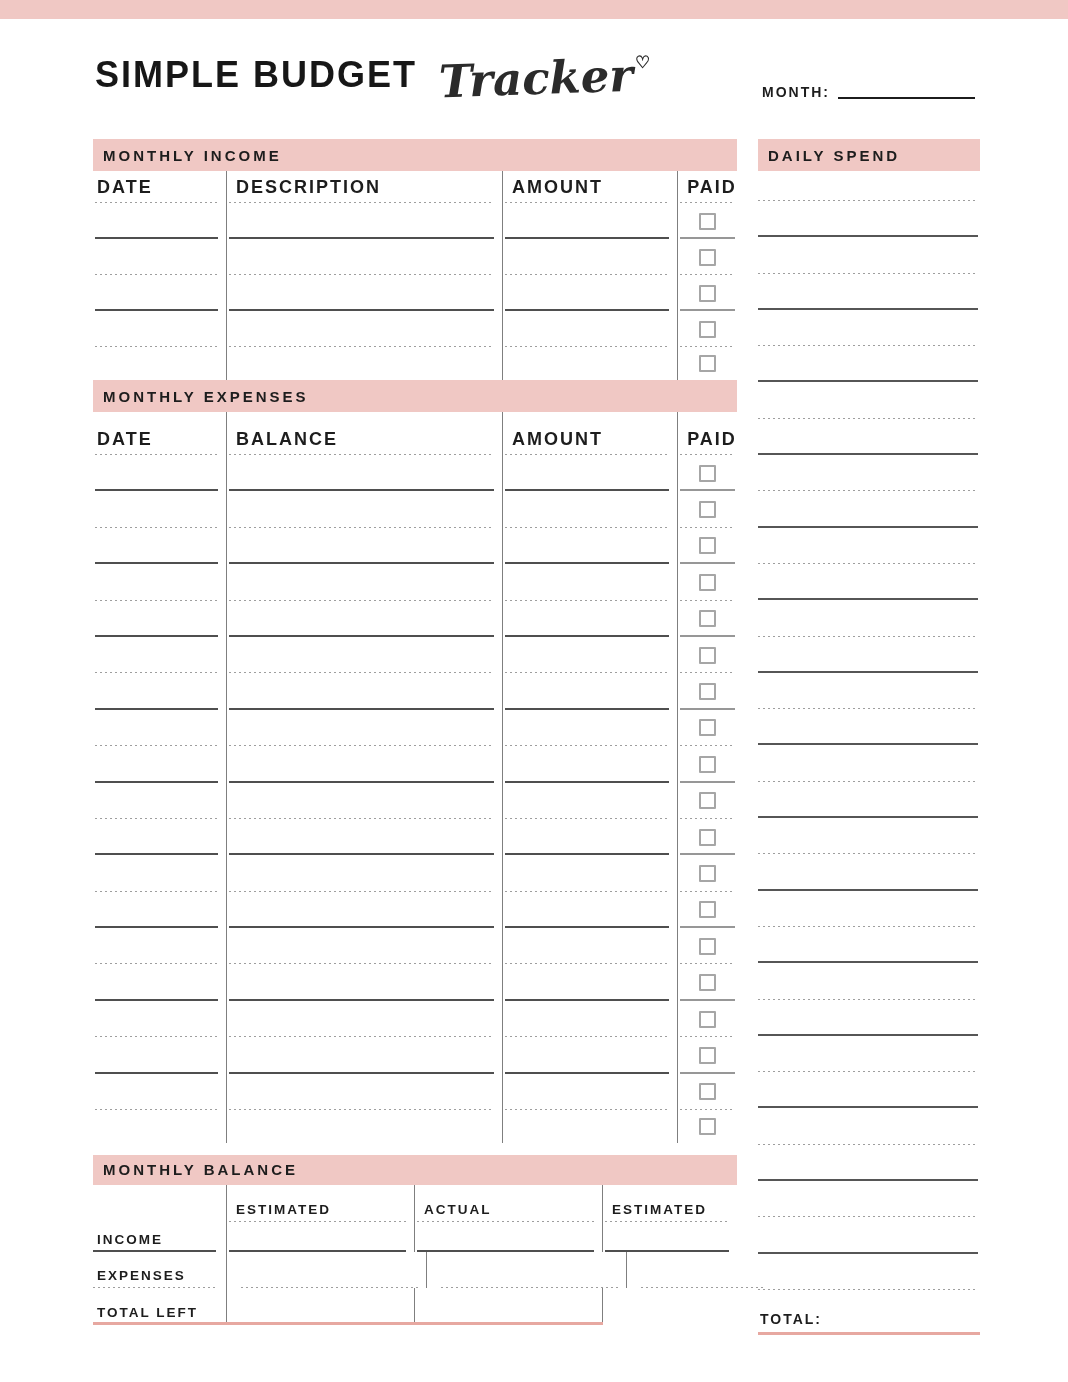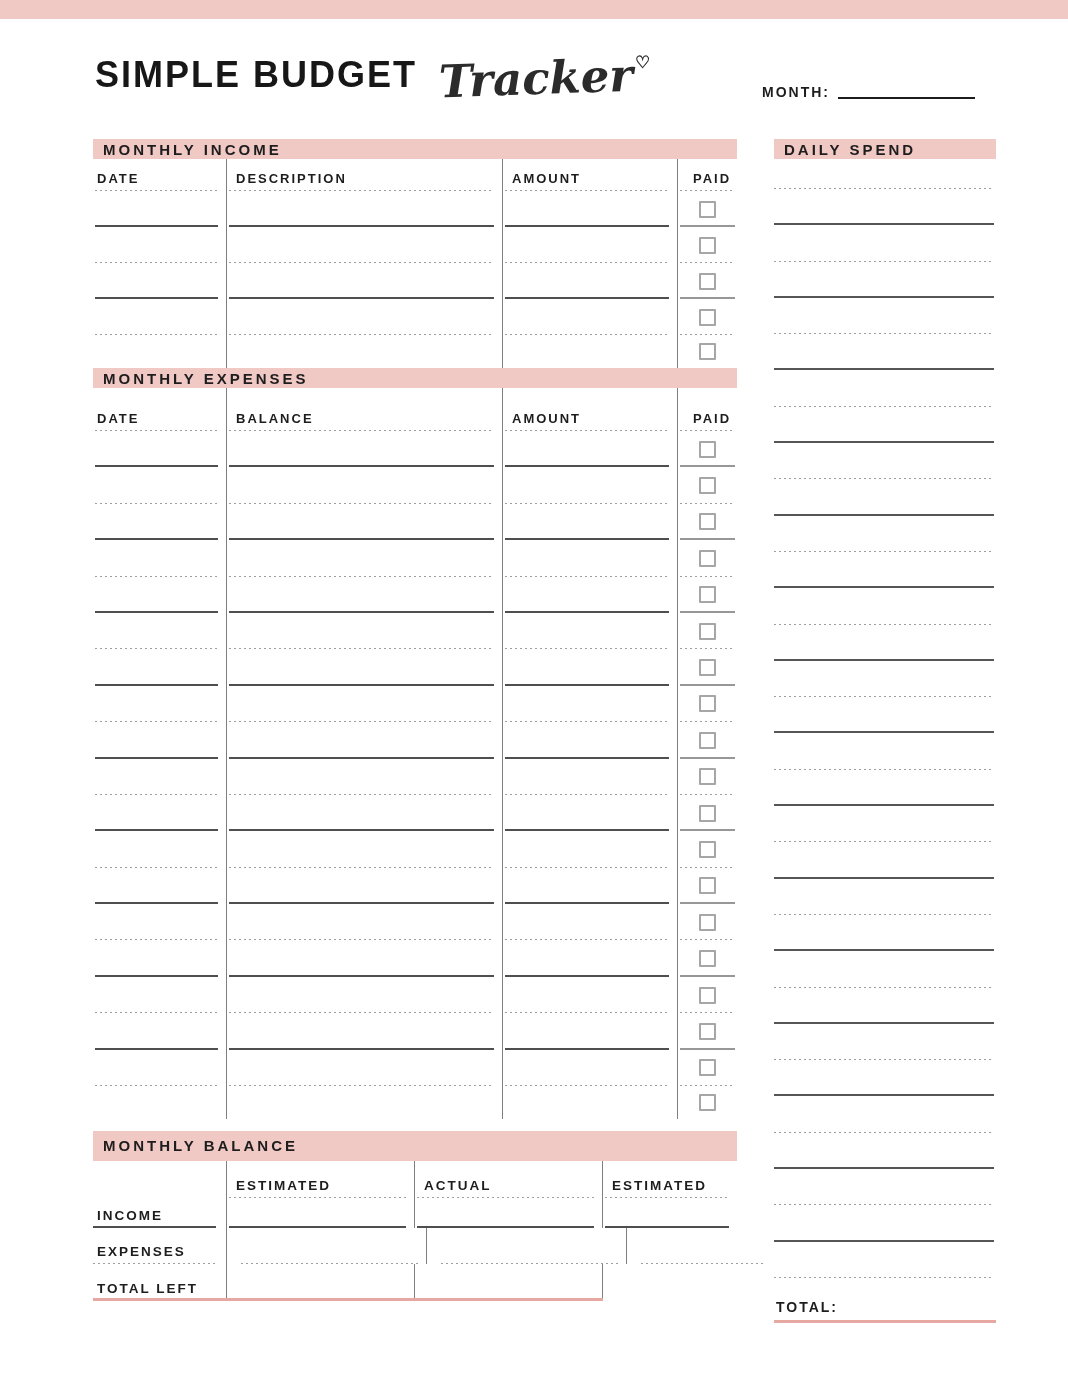--- a/index.html
+++ b/index.html
@@ -13,32 +13,32 @@
   .t-main{font-weight:800;font-size:36px;letter-spacing:2px;line-height:1.05;color:#171717;}
   .t-script{font-family:"DejaVu Serif",serif;font-style:italic;font-weight:600;font-size:45px;
             line-height:1.0;margin-left:22px;color:#2b2b2b;transform:rotate(-2deg);}
   .heart{font-size:17px;margin-left:2px;margin-top:-4px;color:#2b2b2b;}
 
   .month-row{position:absolute;left:762px;top:84px;display:flex;align-items:flex-end;gap:8px;}
   .month-label{font-weight:700;font-size:14px;letter-spacing:2px;}
   .month-line{width:137px;height:2px;background:#1c1c1c;margin-bottom:1px;}
 
   
-  .secbar{height:20px;background:var(--pink,#f0c8c4);display:flex;align-items:center;padding-left:10px;box-sizing:border-box;}
+  .secbar{height:32px;background:var(--pink,#f0c8c4);display:flex;align-items:center;padding-left:10px;box-sizing:border-box;}
   .secbar span{font-weight:700;font-size:15px;letter-spacing:3px;color:#1d1d1d;}
   .spacer{height:12px;}
 
   
   .main-col{position:absolute;left:93px;top:139px;width:644px;}
   .row{display:grid;grid-template-columns:134px 276px 175px 59px;position:relative;}
   .c{position:relative;}
   .c.bdr{border-right:1px solid #7f7f7f;}
   .row.hd .c{display:flex;align-items:flex-end;padding:0 0 5px 9px;box-sizing:border-box;}
   .row.hd .c:first-child{padding-left:4px;}
-  .row.hd .c span{font-weight:700;font-size:13px;letter-spacing:2px;}
+  .row.hd .c span{font-weight:700;font-size:18px;letter-spacing:2px;}
   .income .row.hd{height:32px;}
   .expenses .row.hd{height:43px;}
   .income .row{height:36px;}
   .income .row.open{height:33px;}
   .expenses .row{height:36.4px;}
   .expenses .row.open{height:32.8px;}
 
   .row.s .c::after{content:'';position:absolute;left:2px;right:8px;bottom:0;border-bottom:2px solid #4f4f4f;}
   .row.s .c.paid::after{left:2px;right:2px;border-color:#979797;}
   .row.d .c::after,.row.hd .c::after{content:'';position:absolute;left:2px;right:8px;bottom:0;height:1px;
@@ -63,21 +63,21 @@
   .brow.bh .c.val::after{content:'';position:absolute;left:2px;right:8px;bottom:0;height:1px;
       background:repeating-linear-gradient(90deg,#9e9e9e 0 2px,transparent 2px 5px);}
   .brow.b1 .c::after{content:'';position:absolute;left:2px;right:8px;bottom:0;border-bottom:2px solid #4f4f4f;}
   .brow.b1 .c.lab::after{left:0;right:10px;}
   .brow.b2 .c::after{content:'';position:absolute;left:2px;right:8px;bottom:0;height:1px;
       background:repeating-linear-gradient(90deg,#9e9e9e 0 2px,transparent 2px 5px);}
   .brow.b2 .c.lab::after{left:0;right:10px;}
   .pink-base{position:absolute;left:0;bottom:0;width:510px;height:3px;background:var(--salmon,#e7a8a1);}
 
   
-  .side-col{position:absolute;left:774px;top:139px;width:222px;}
+  .side-col{position:absolute;left:758px;top:139px;width:222px;}
   .side-col .secbar span{letter-spacing:3px;}
   .sline{height:36.3px;position:relative;}
   .sline.first{height:30px;}
   .sline.dot::after{content:'';position:absolute;left:0;right:2px;bottom:0;height:1px;
       background:repeating-linear-gradient(90deg,#9e9e9e 0 2px,transparent 2px 5px);}
   .sline.sol::after{content:'';position:absolute;left:0;right:2px;bottom:0;border-bottom:2px solid #565656;}
   .total-row{height:37px;border-bottom:3px solid var(--salmon,#e7a8a1);display:flex;align-items:flex-end;
       padding:0 0 5px 2px;box-sizing:content-box;}
   .total-row span{font-weight:700;font-size:14px;letter-spacing:2px;}
 </style>

